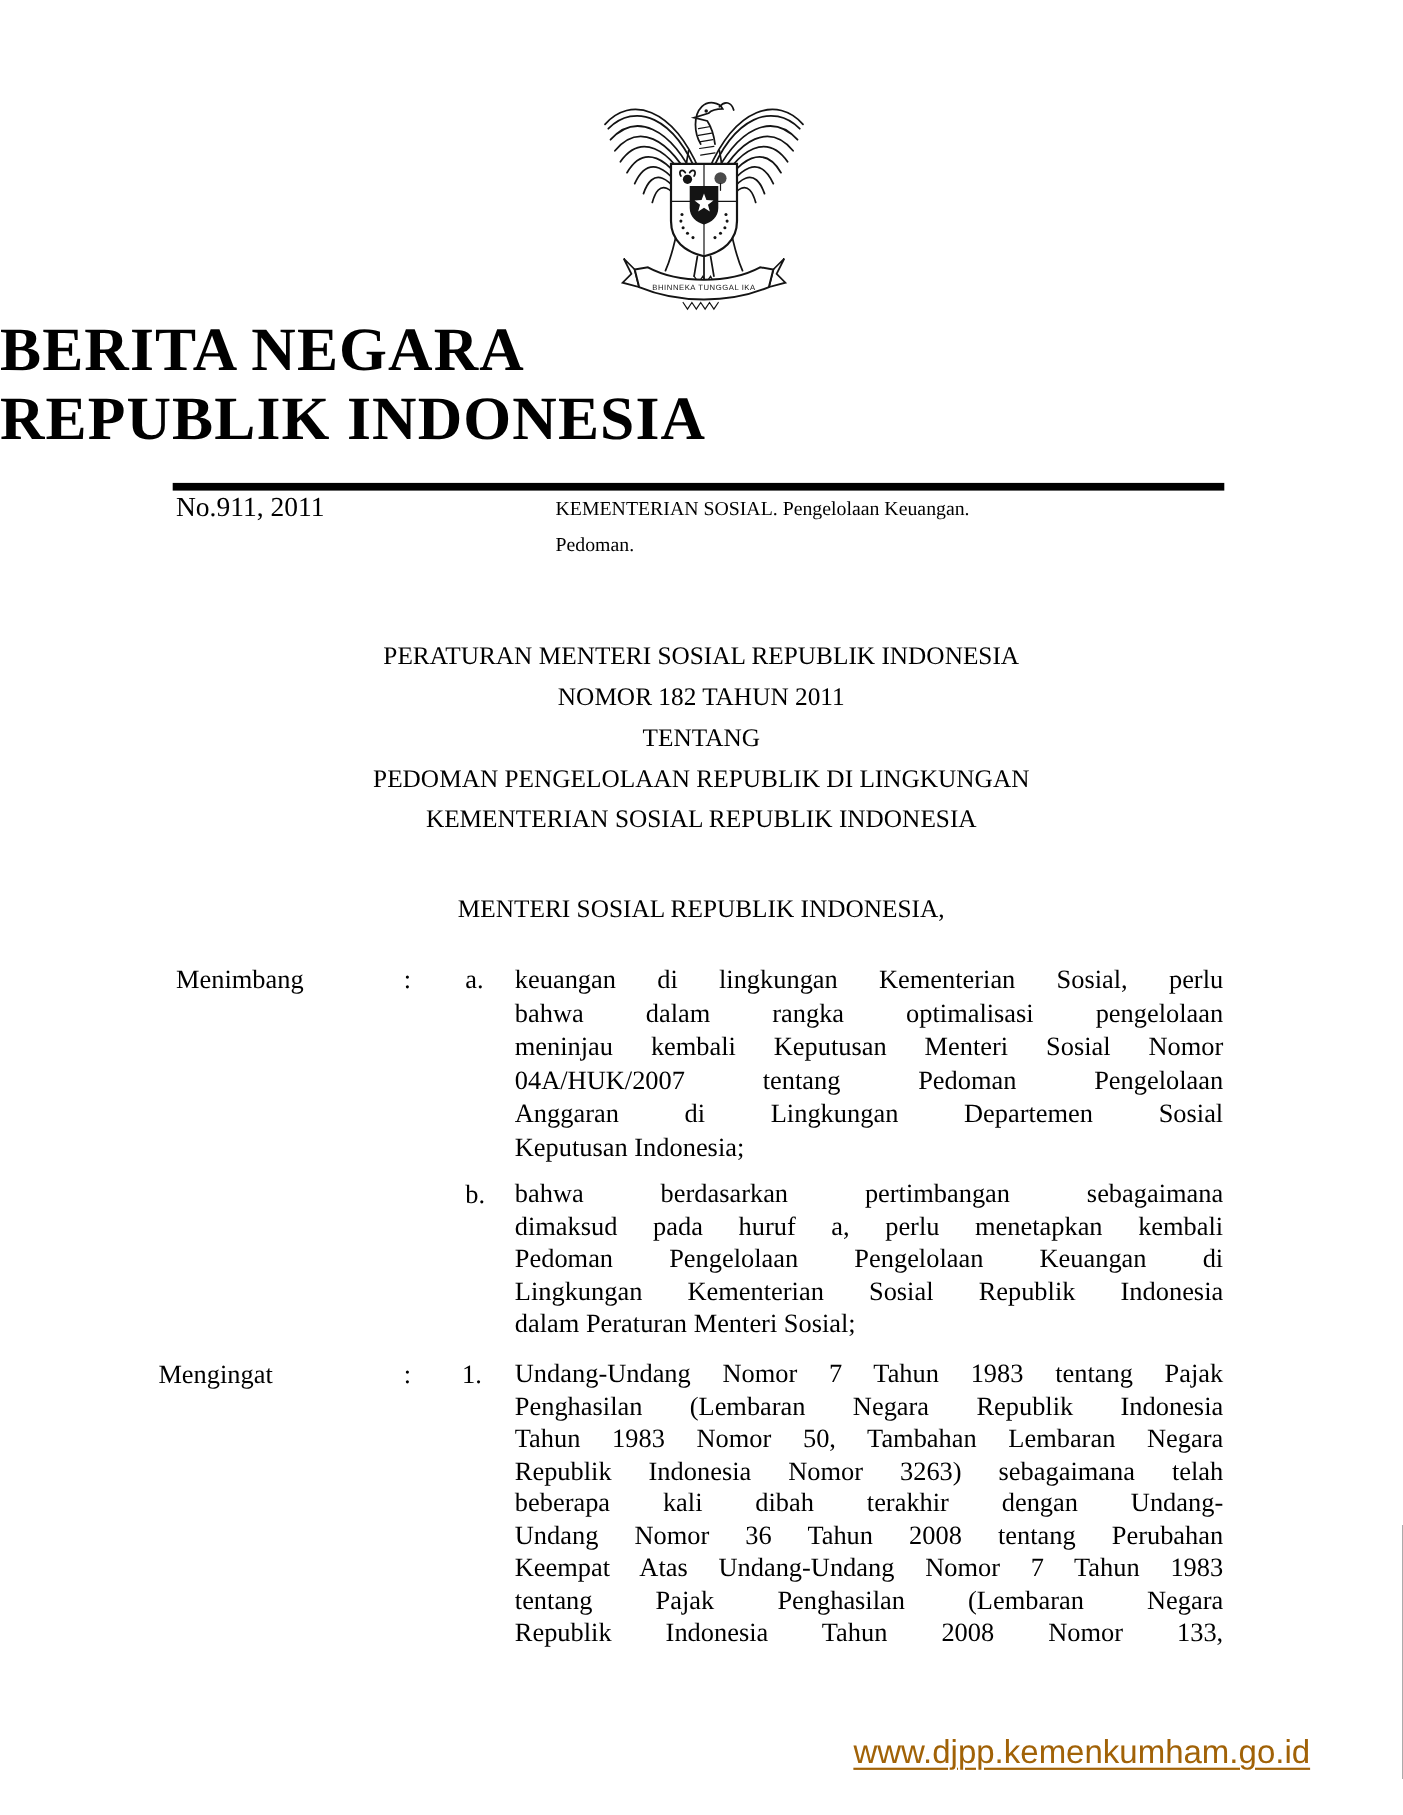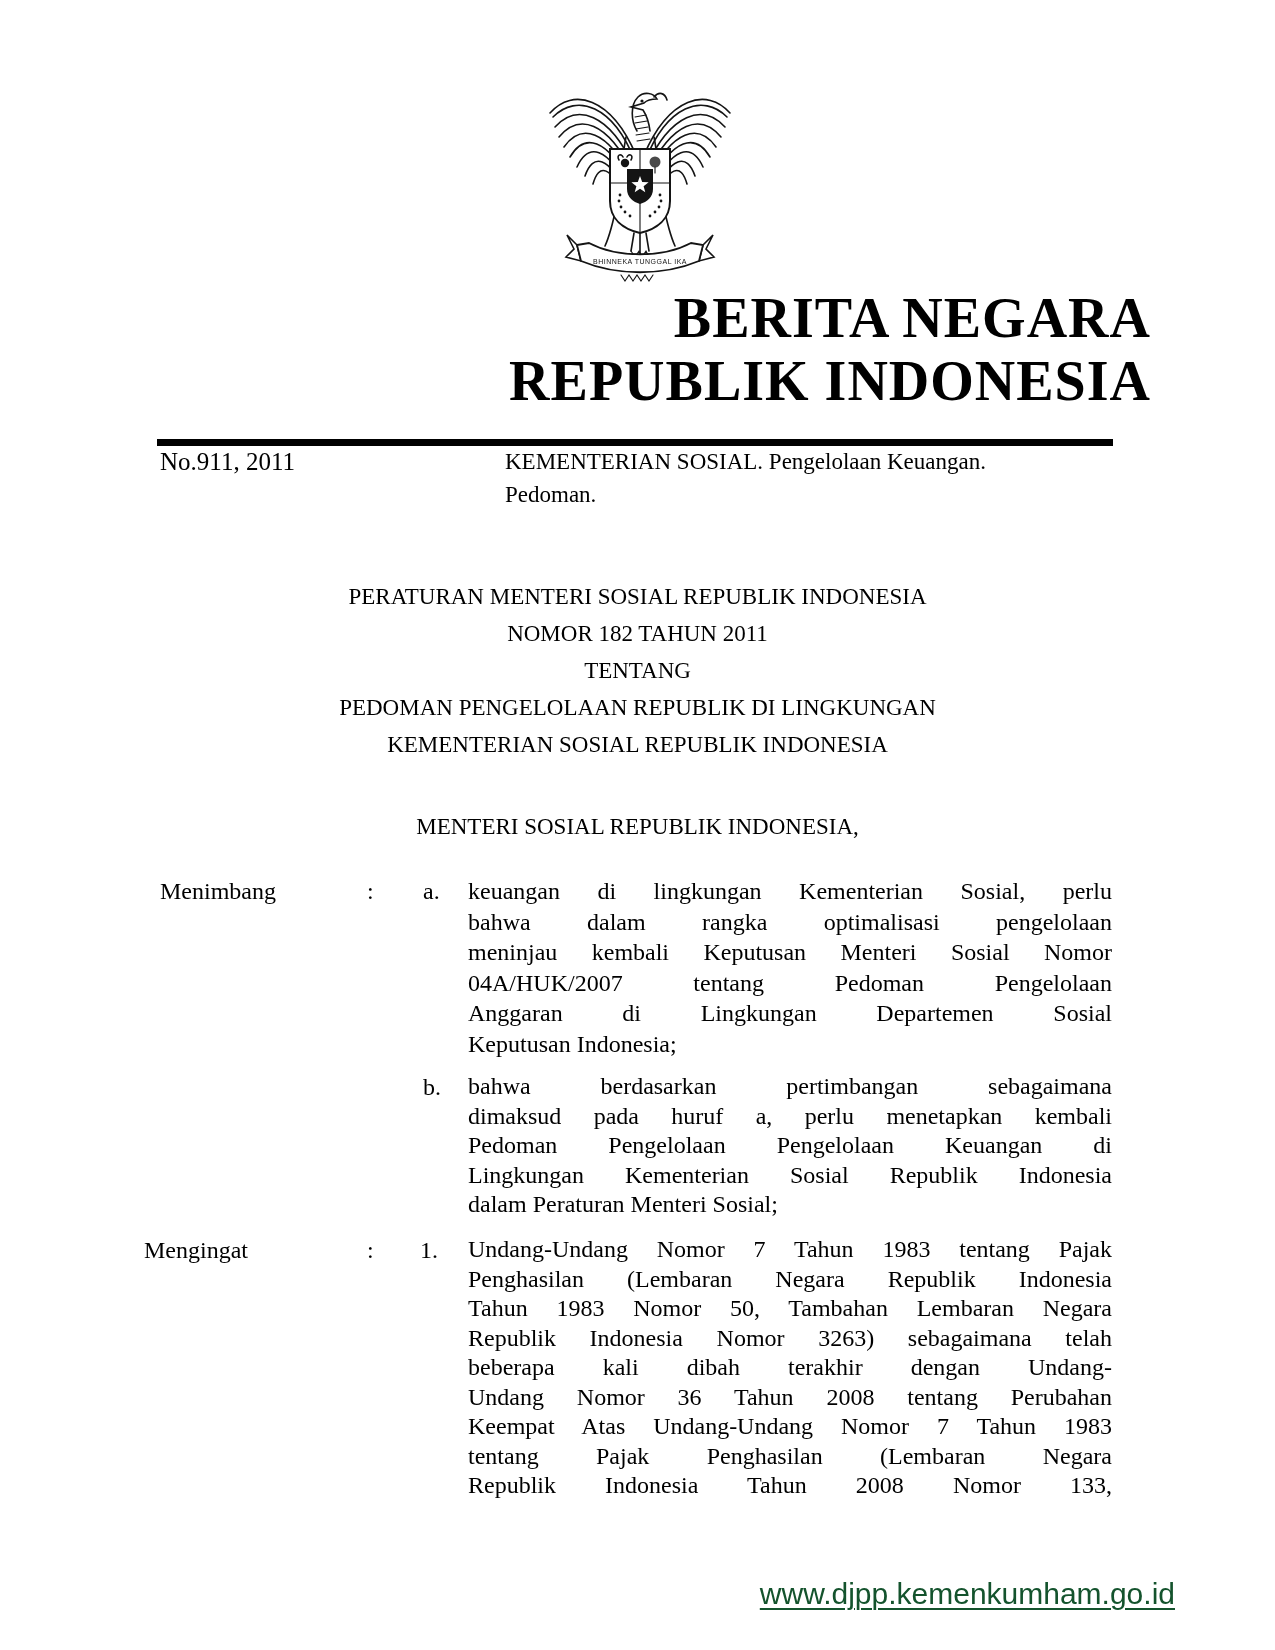--- a/index.html
+++ b/index.html
@@ -11,27 +11,27 @@
     font-family:"Liberation Serif", serif;
     color:#000;
     overflow:hidden;
   }
   .abs{position:absolute;}
 
   
   .emblem{left:547px;top:83px;width:186px;height:200px;}
 
   
-  .masthead{left:0;top:287px;width:1151px;text-align:right;
+  .masthead{left:0;top:287px;width:1151px;text-align:left;
     font-weight:bold;font-size:56px;line-height:63px;letter-spacing:1px;}
   .rule{left:157px;top:439px;width:956px;height:7px;background:#000;}
 
   
   .gazette-number{left:160px;top:446px;font-size:25px;line-height:32px;text-align:center;}
-  .gazette-subject{left:505px;top:446px;width:615px;font-size:23px;line-height:32.5px;}
+  .gazette-subject{left:505px;top:446px;width:615px;font-size:18px;line-height:32.5px;}
 
   
   .reg-heading{left:160px;top:578px;width:955px;font-size:23px;line-height:37px;}
   .center-lines .line{text-align:center;}
   .invocation{left:160px;top:756px;width:955px;font-size:23px;line-height:37px;text-align:center;}
   .issuer{left:160px;top:808px;width:955px;font-size:23px;line-height:37px;text-align:center;}
 
   
   .clause-label{font-size:24px;line-height:30.5px;}
   .lbl-menimbang{left:160px;top:876px;}
@@ -46,24 +46,25 @@
   .para-a{top:876px;line-height:30.5px;}
   .para-b{top:1072px;line-height:29.5px;}
   .para-1{top:1235px;line-height:29.5px;}
   .line{white-space:normal;}
   .just{text-align:justify;text-align-last:justify;}
 
   
   .watermark{
     left:0;top:1577px;width:1175px;text-align:right;
     font-family:"Liberation Sans", sans-serif;
-    font-size:30px;color:#14532d;
+    font-size:30px;color:#a16207;
     text-decoration:underline;
     text-decoration-thickness:2px;
     text-underline-offset:4px;
+    padding-left:16px;
   }
 
   svg .ln{fill:none;stroke:#141414;stroke-width:1.6;stroke-linecap:round;}
   svg .lnthin{fill:none;stroke:#141414;stroke-width:1.1;stroke-linecap:round;}
   svg .solid{fill:#141414;stroke:none;}
 </style>
 </head>
 <body>
 
 <div class="page">

